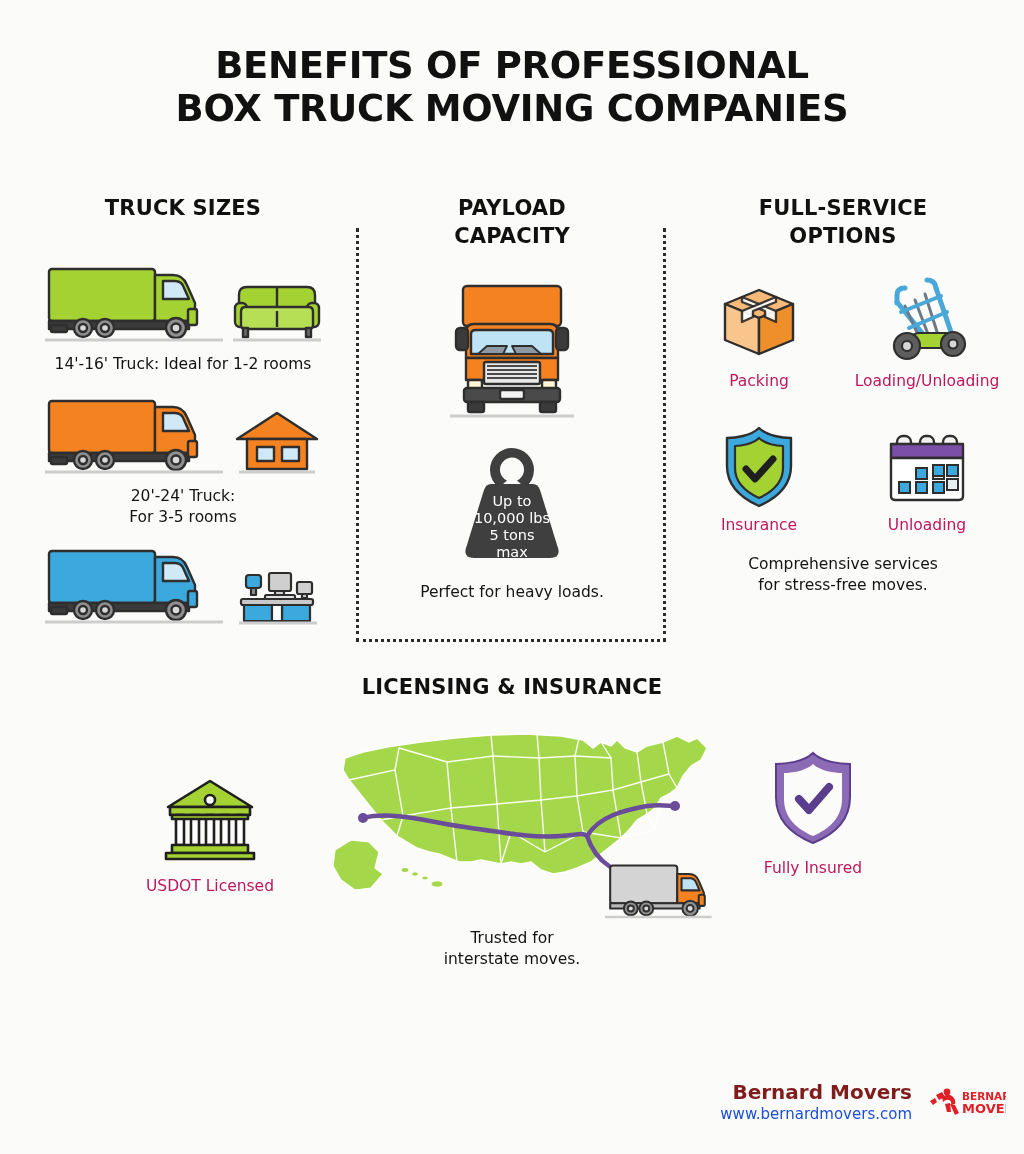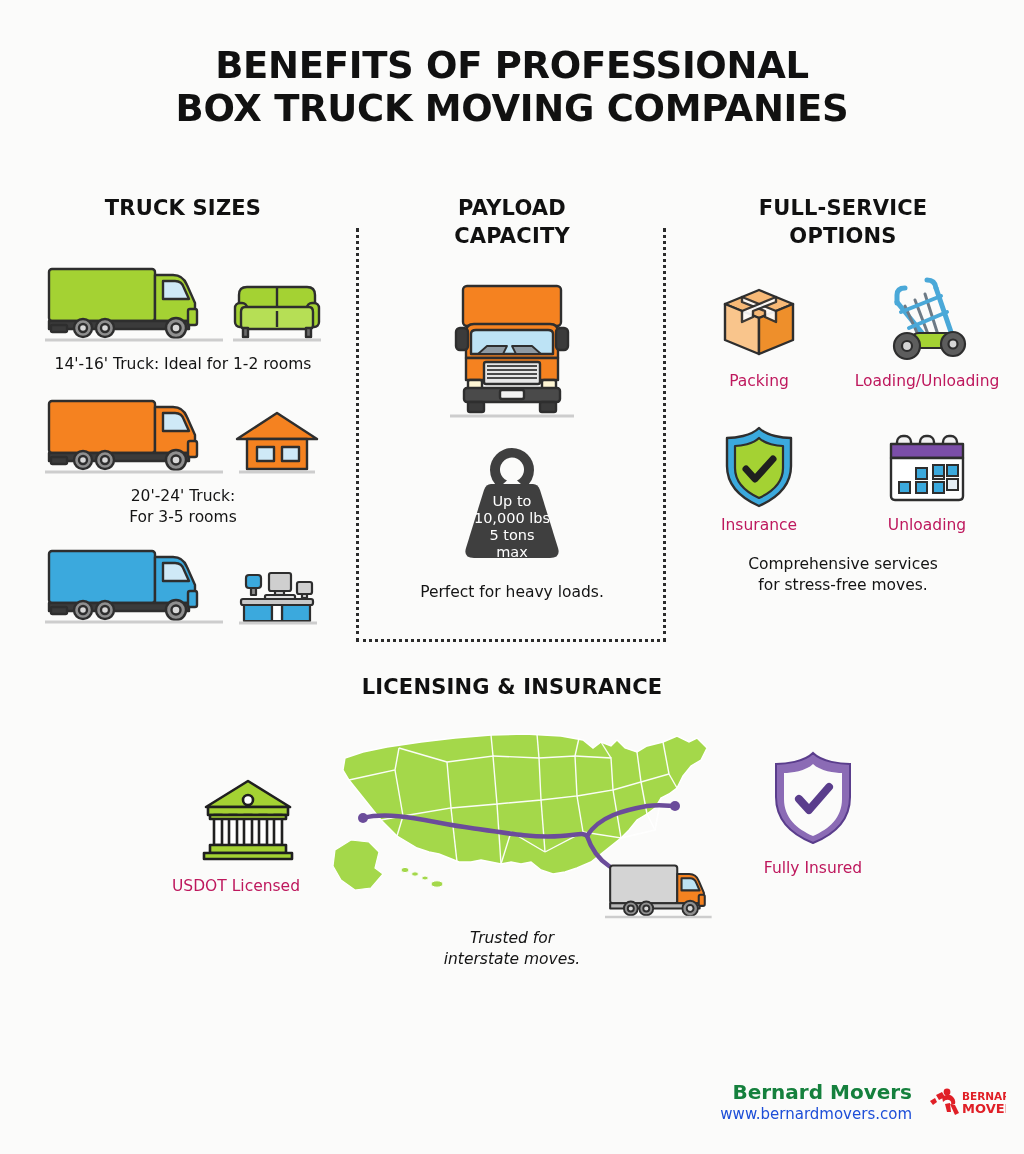--- a/index.html
+++ b/index.html
@@ -62,36 +62,36 @@
   .svc-cell { text-align: center; }
   .svc-icon { height: 92px; display: flex; align-items: flex-end; justify-content: center; }
   .svc-label { font-size: 15.5px; margin-top: 8px; color: #be185d; }
 
   
   .bottom-head {
     position: absolute; left: 0; top: 675px; width: 1024px;
     text-align: center; font-weight: 800; font-size: 21px; color: #111;
     letter-spacing: 0.2px;
   }
-  .usdot { position: absolute; left: 120px; top: 775px; width: 180px; text-align: right; }
+  .usdot { position: absolute; left: 120px; top: 775px; width: 180px; text-align: center; }
   .usdot .svc-label { font-size: 15.5px; margin-top: 10px; }
 
   .insured { position: absolute; left: 723px; top: 749px; width: 180px; text-align: center; }
   .insured .svc-label { font-size: 15.5px; margin-top: 10px; }
 
   .map-wrap { position: absolute; left: 325px; top: 712px; width: 420px; height: 210px; }
   .map-caption {
     position: absolute; left: 352px; top: 928px; width: 320px;
-    text-align: center; font-size: 15.5px; line-height: 1.38; color: #141414; font-style: italic;
+    text-align: center; font-size: 15.5px; line-height: 1.38; color: #141414;
   }
 
   
   .footer { position: absolute; right: 18px; bottom: 30px; display: flex; align-items: center; gap: 16px; }
   .footer-text { text-align: right; }
-  .brand { font-weight: 700; font-size: 20px; color: #15803d; line-height: 1.25; }
+  .brand { font-weight: 700; font-size: 20px; color: #7f1d1d; line-height: 1.25; }
   .site  { font-size: 15px; color: #1d4ed8; line-height: 1.3; }
   .logo { width: 78px; height: 34px; }
 </style>
 </head>
 <body>
 
 <div class="page">
 
   <div class="title">
     <span>BENEFITS OF PROFESSIONAL</span>

